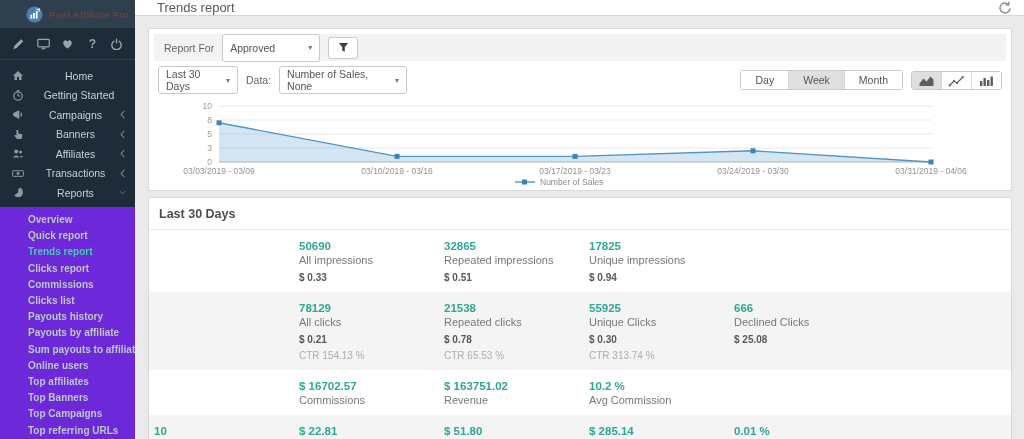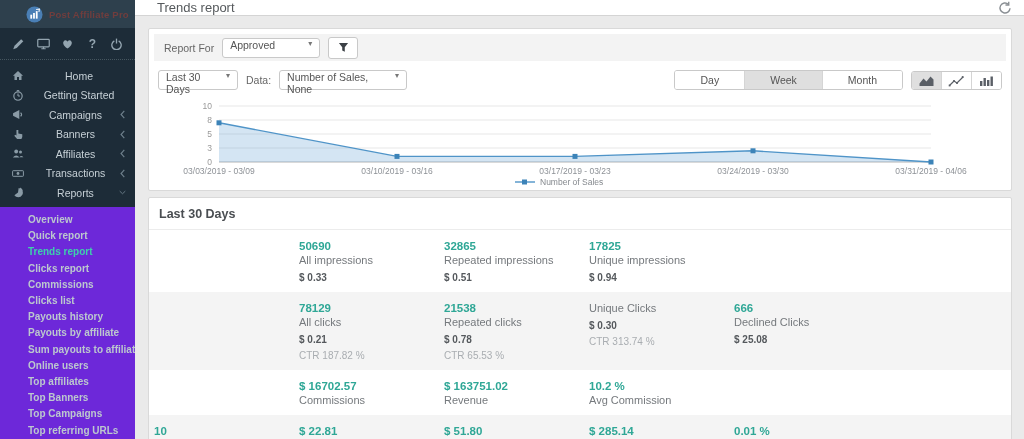--- a/index.html
+++ b/index.html
@@ -34,31 +34,31 @@
   .spacer { flex:1; }
   .refresh-btn { width:14px; height:14px; color:#8a8f94; cursor:pointer; display:inline-flex; }
   .refresh-btn svg { width:100%; height:100%; }
 
   .content { padding:12px 14px 0 13px; }
   .card { background:#fff; border:1px solid #d9d9d9; border-radius:2px; }
   .card-chart { margin-bottom:6px; }
 
   .filter-strip { margin:5px; background:#f3f3f3; height:27px; display:flex; align-items:center; padding:0 10px; gap:8px; }
   .flabel { font-size:10.5px; color:#666; }
-  .select { background:#fff; border:1px solid #c9c9c9; border-radius:3px; height:20px; display:inline-flex; padding:0 7px; font-size:10.5px; color:#555; cursor:pointer; }
+  .select { background:#fff; border:1px solid #c9c9c9; border-radius:3px; height:28px; display:inline-flex; align-items:center; padding:0 7px; font-size:10.5px; color:#555; cursor:pointer; }
   .select .caret { margin-left:auto; padding-left:10px; font-size:8px; color:#777; }
   .sel-reportfor { width:98px; }
   .sel-range { width:80px; }
   .sel-data { width:128px; }
   .filter-btn { width:30px; height:22px; background:#fff; border:1px solid #c9c9c9; border-radius:3px; display:inline-flex; align-items:center; justify-content:center; cursor:pointer; color:#3c4146; }
   .filter-btn svg { width:11px; height:11px; }
 
   .controls-row { height:28px; display:flex; align-items:center; padding:0 9px; gap:8px; }
   .btn-group { display:inline-flex; border:1px solid #c9c9c9; border-radius:3px; overflow:hidden; background:#fff; }
-  .pbtn { border:none; background:#fff; font-family:"Liberation Sans",sans-serif; font-size:10.5px; color:#555; padding:3px 25px; cursor:pointer; border-left:1px solid #d5d5d5; }
+  .pbtn { border:none; background:#fff; font-family:"Liberation Sans",sans-serif; font-size:10.5px; color:#555; padding:3px 14px; cursor:pointer; border-left:1px solid #d5d5d5; }
   .pbtn:first-child { border-left:none; }
   .ibtn { border:none; background:#fff; padding:3px 6px 2px 6px; cursor:pointer; border-left:1px solid #d5d5d5; color:#5a5f66; display:inline-flex; align-items:center; }
   .ibtn:first-child { border-left:none; }
   .pbtn.active, .ibtn.active { background:#dfdfdf; }
   .ibtn svg { width:17px; height:12px; }
 
   .chart-wrap { height:96px; padding:4px 0 0 0; }
 
   
   .stats-title { font-size:12.5px; font-weight:bold; color:#4a4e52; padding:9px 10px 8px 10px; border-bottom:1px solid #ececec; }
@@ -346,29 +346,30 @@
               <div class="stat-value">17825</div>
               <div class="stat-label">Unique impressions</div>
               <div class="stat-sub-bold">$ 0.94</div>
             </div>
           </div>
           <div class="stat-row shaded">
             <div class="stat-cell" style="grid-column: 2;">
               <div class="stat-value">78129</div>
               <div class="stat-label">All clicks</div>
               <div class="stat-sub-bold">$ 0.21</div>
-              <div class="stat-sub-light">CTR 187.82 %</div>
+              <div class="stat-sub-light">CTR 154.13 %</div>
             </div>
             <div class="stat-cell" style="grid-column: 3;">
               <div class="stat-value">21538</div>
               <div class="stat-label">Repeated clicks</div>
               <div class="stat-sub-bold">$ 0.78</div>
               <div class="stat-sub-light">CTR 65.53 %</div>
             </div>
             <div class="stat-cell" style="grid-column: 4;">
+              <div class="stat-value">55925</div>
               <div class="stat-label">Unique Clicks</div>
               <div class="stat-sub-bold">$ 0.30</div>
               <div class="stat-sub-light">CTR 313.74 %</div>
             </div>
             <div class="stat-cell" style="grid-column: 5;">
               <div class="stat-value">666</div>
               <div class="stat-label">Declined Clicks</div>
               <div class="stat-sub-bold">$ 25.08</div>
             </div>
           </div>

